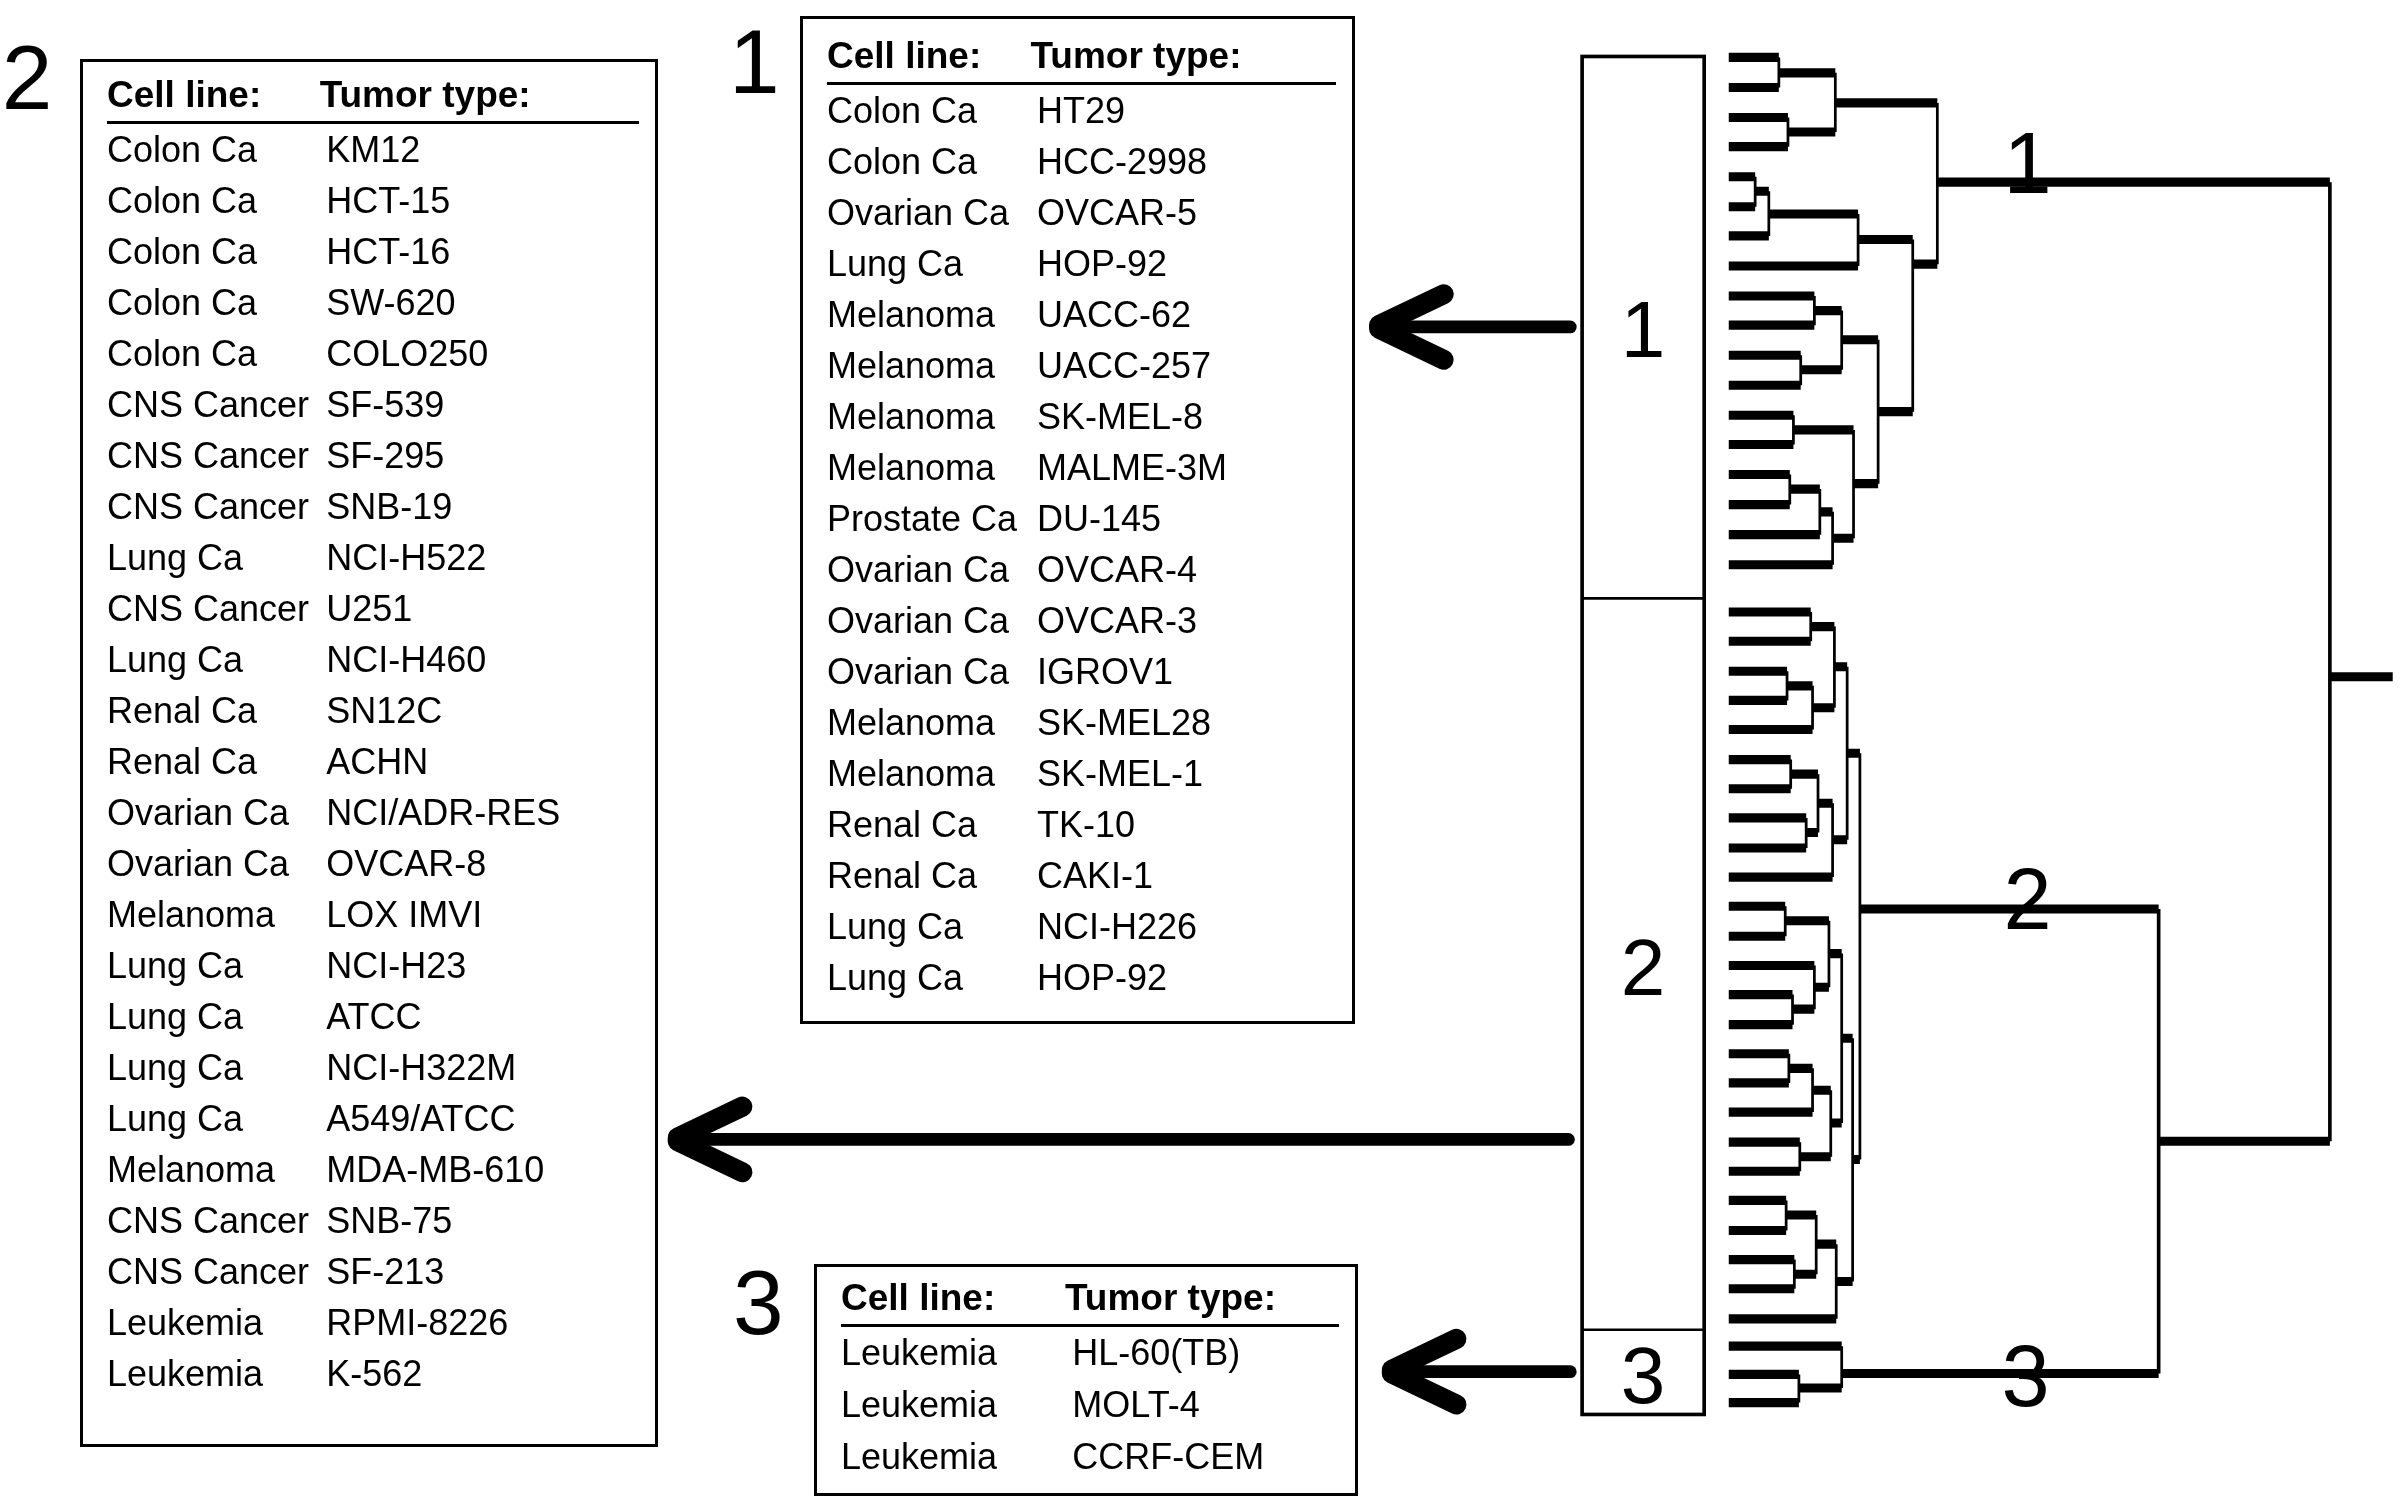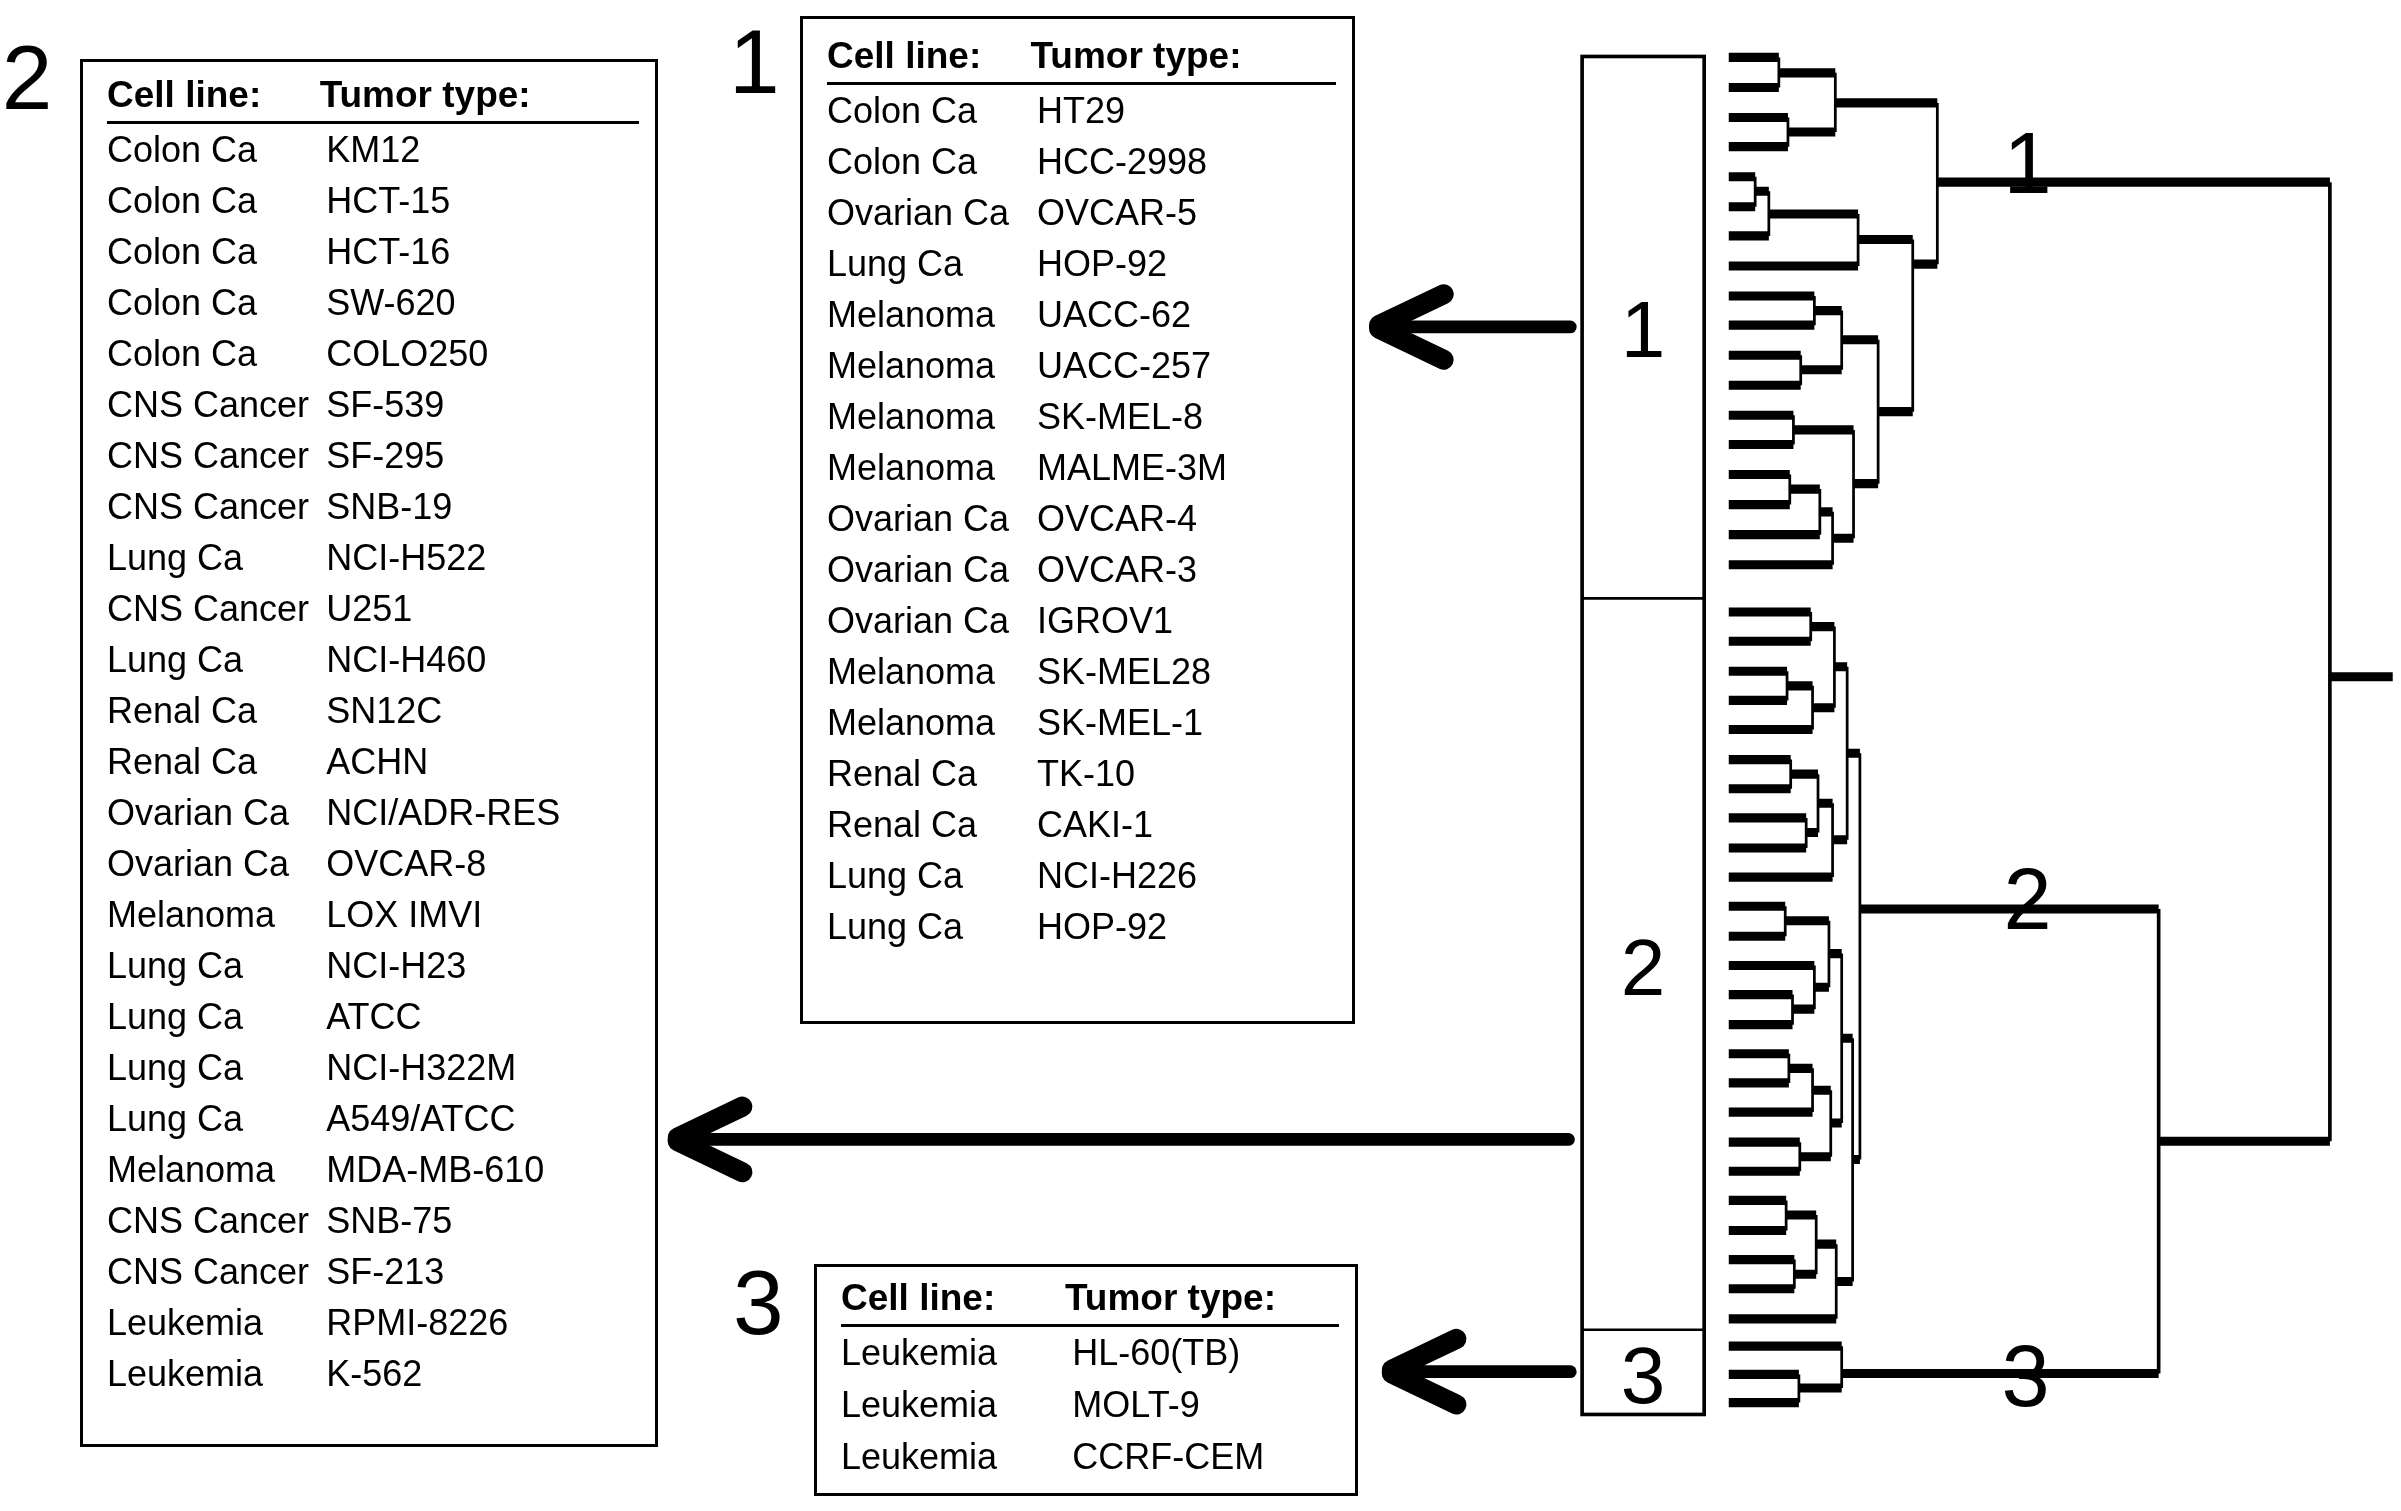--- a/index.html
+++ b/index.html
@@ -239,20 +239,24 @@
         <div class="row">
           <span class="c1">Melanoma</span>
           <span class="c2">SK-MEL-8</span>
         </div>
 
         <div class="row">
           <span class="c1">Melanoma</span>
           <span class="c2">MALME-3M</span>
         </div>
 
+        <div class="row">
+          <span class="c1">Prostate Ca</span>
+          <span class="c2">DU-145</span>
+        </div>
 
         <div class="row">
           <span class="c1">Ovarian Ca</span>
           <span class="c2">OVCAR-4</span>
         </div>
 
         <div class="row">
           <span class="c1">Ovarian Ca</span>
           <span class="c2">OVCAR-3</span>
         </div>
@@ -301,21 +305,21 @@
     </div>
     <div class="rows">
 
         <div class="row">
           <span class="c1">Leukemia</span>
           <span class="c2">HL-60(TB)</span>
         </div>
 
         <div class="row">
           <span class="c1">Leukemia</span>
-          <span class="c2">MOLT-9</span>
+          <span class="c2">MOLT-4</span>
         </div>
 
         <div class="row">
           <span class="c1">Leukemia</span>
           <span class="c2">CCRF-CEM</span>
         </div>
       </div>
   </div>
 
   <svg class="overlay" width="2401" height="1511" viewBox="0 0 2636 1659">

